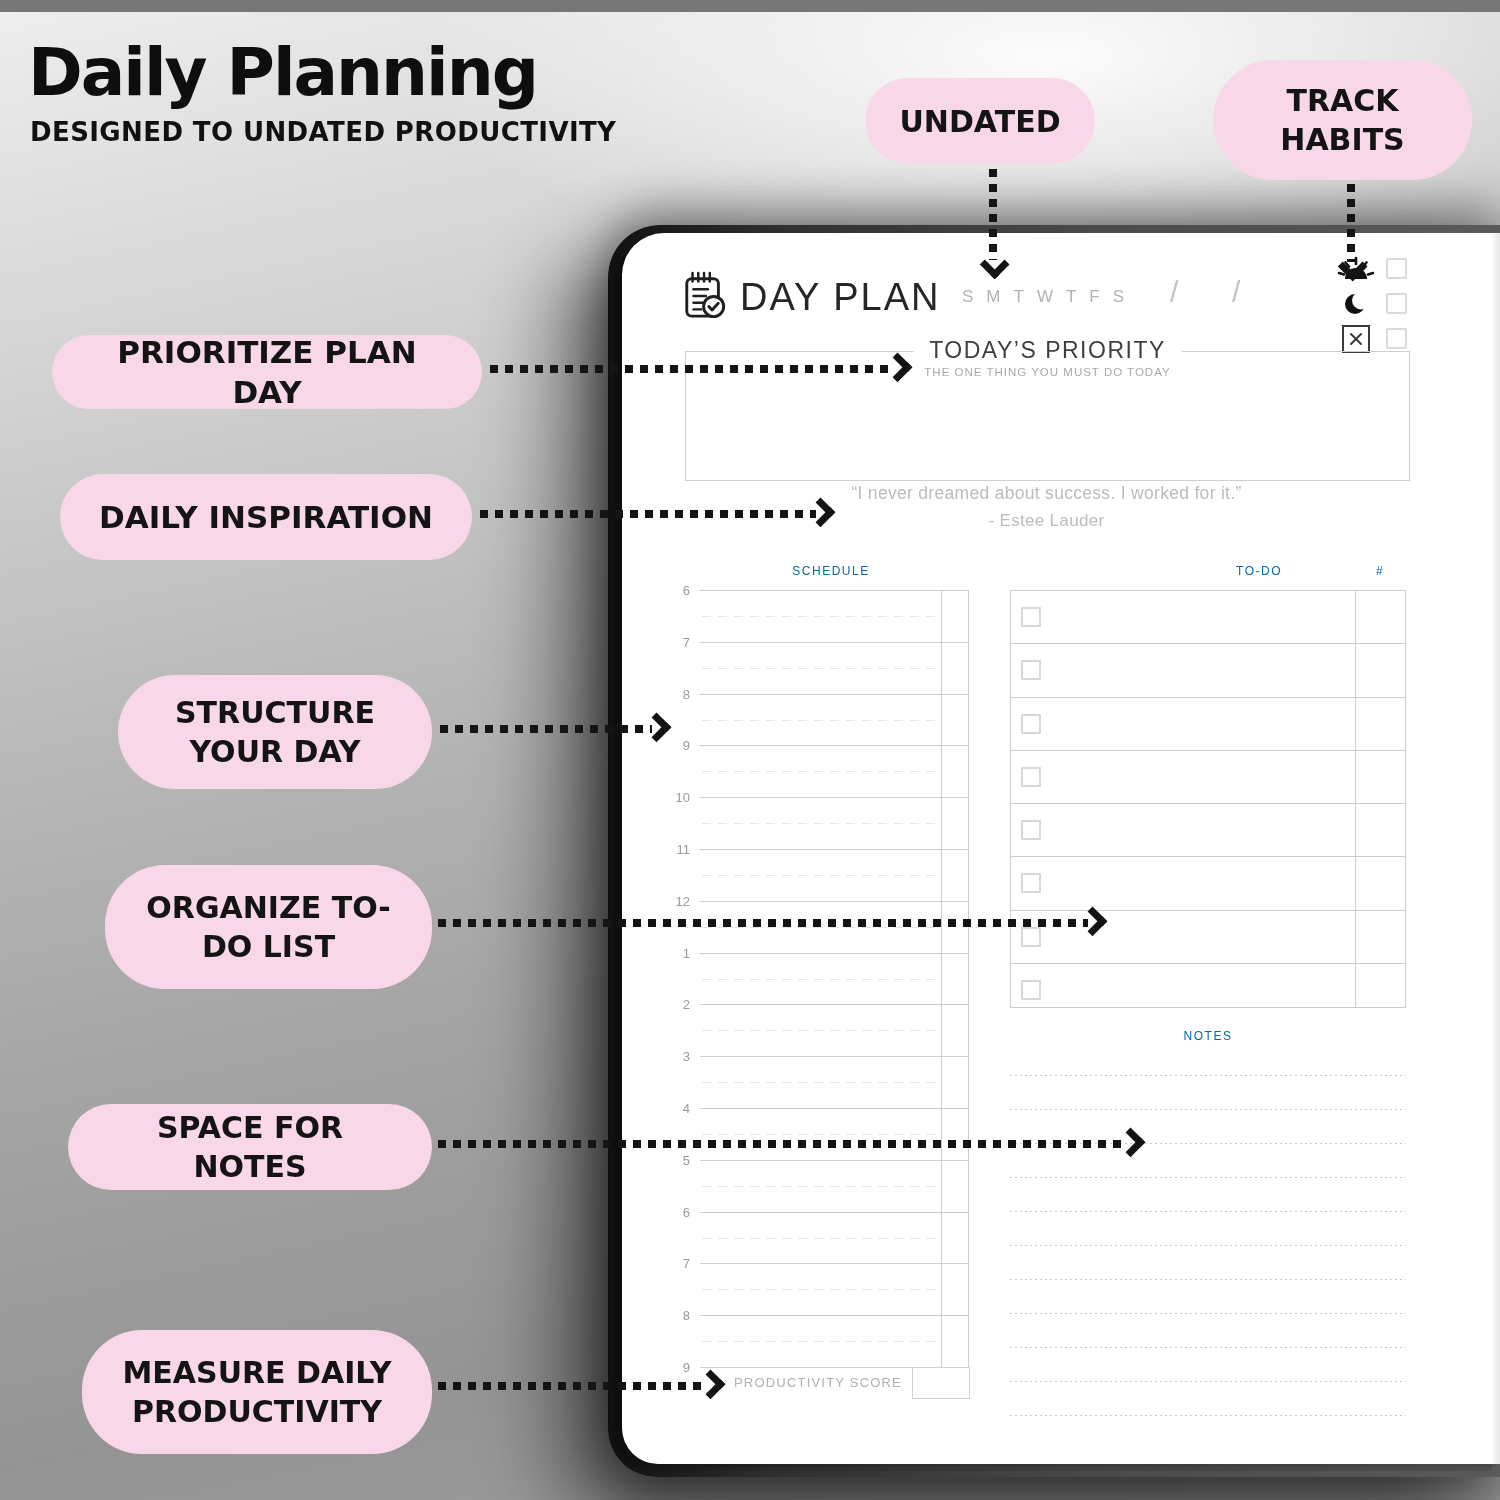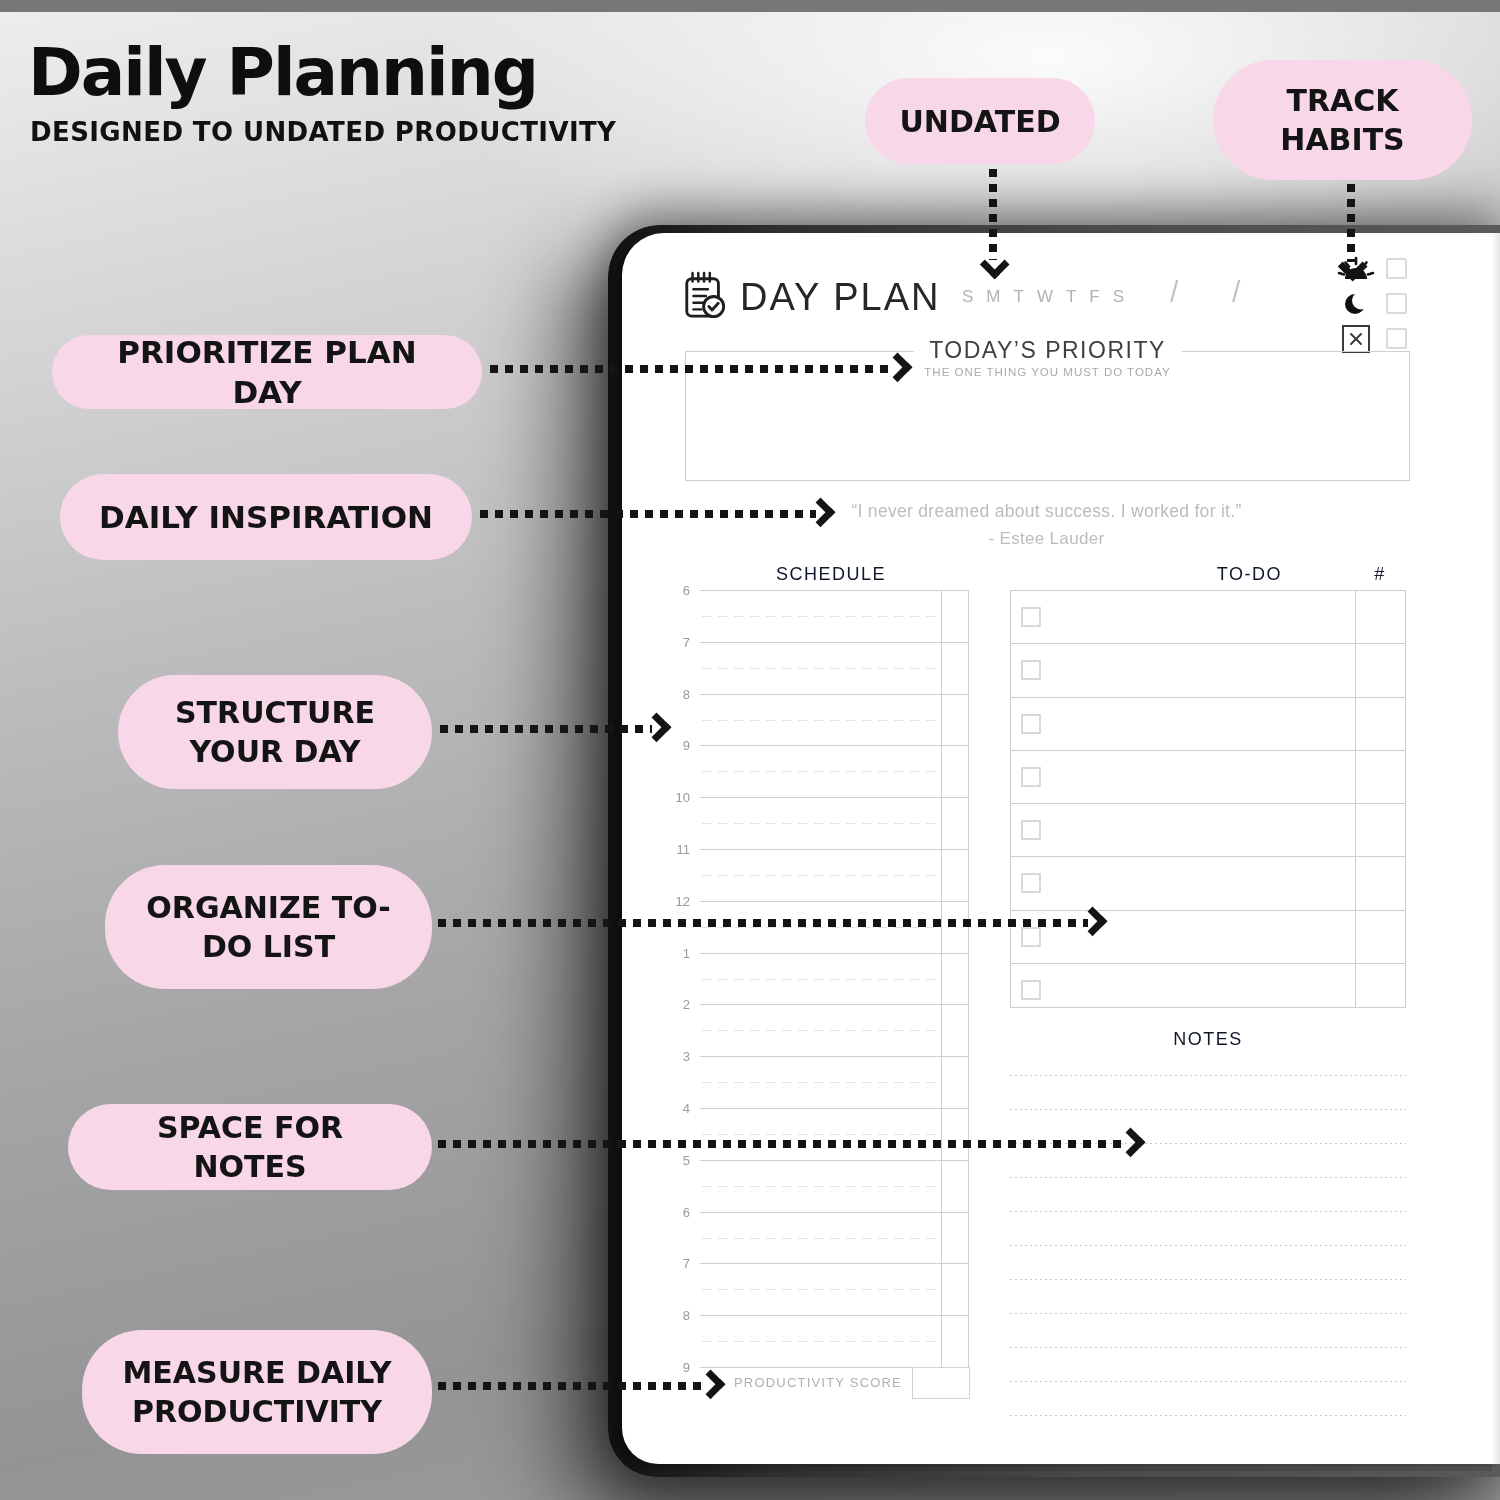--- a/index.html
+++ b/index.html
@@ -40,26 +40,26 @@
   .habit-icon-box{width:42px;display:flex;justify-content:center;align-items:center;}
   .habit-check{width:17px;height:17px;border:2px solid #dadada;border-radius:2px;background:#fff;}
   .xbox{width:24px;height:24px;border:2.5px solid #3a3a3a;display:flex;align-items:center;justify-content:center;}
 
   
   .priority-box{position:absolute;left:63px;top:118px;width:723px;height:128px;border:1px solid #cfcfcf;}
   .priority-legend{position:absolute;top:-15px;left:50%;transform:translateX(-50%);
     background:#fff;padding:0 16px;font-size:23px;letter-spacing:1.5px;color:#3f3f3f;white-space:nowrap;}
   .priority-sub{margin-top:14px;text-align:center;font-size:11.5px;letter-spacing:1px;color:#a9a9a9;}
 
-  .quote{position:absolute;left:63px;top:268px;width:723px;text-align:center;
+  .quote{position:absolute;left:63px;top:250px;width:723px;text-align:center;
     font-size:17.5px;color:#bcbcbc;letter-spacing:.3px;}
   .quote .author{margin-top:7px;font-size:17px;}
 
   
-  .sec-head{position:absolute;font-size:18px;letter-spacing:1.5px;color:#0f172a;text-align:center;}
+  .sec-head{position:absolute;font-size:12px;letter-spacing:1.5px;color:#0369a1;text-align:center;}
   .h-schedule{left:59px;top:331px;width:300px;}
   .h-todo{left:460px;top:331px;width:200px;text-align:right;}
   .h-hash{left:708px;top:331px;width:100px;}
   .h-notes{left:486px;top:796px;width:200px;}
 
   
   .sched-grid{position:absolute;left:38px;top:357px;width:308px;height:777px;}
   .hour-label{position:absolute;left:0;width:30px;text-align:right;font-size:13px;color:#9a9a9a;transform:translateY(-50%);}
   .hour-line{position:absolute;left:40px;width:268px;height:1px;background:#cfcfcf;}
   .half-line{position:absolute;left:42px;width:238px;height:1px;

